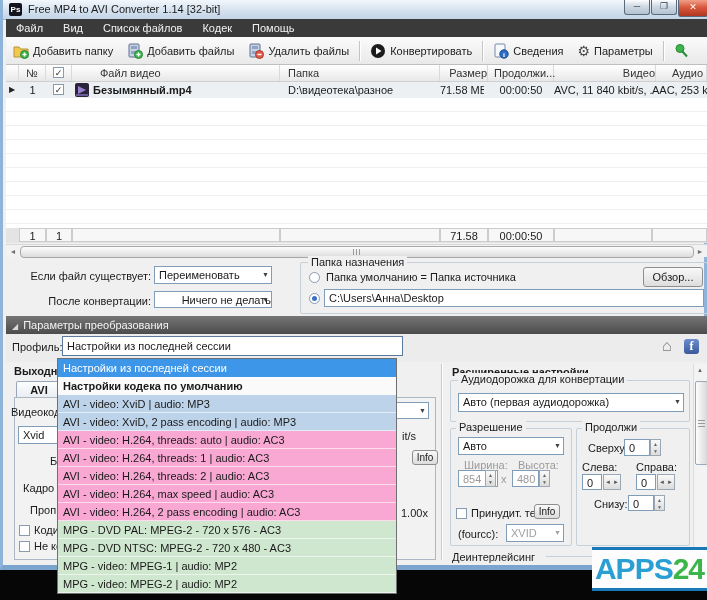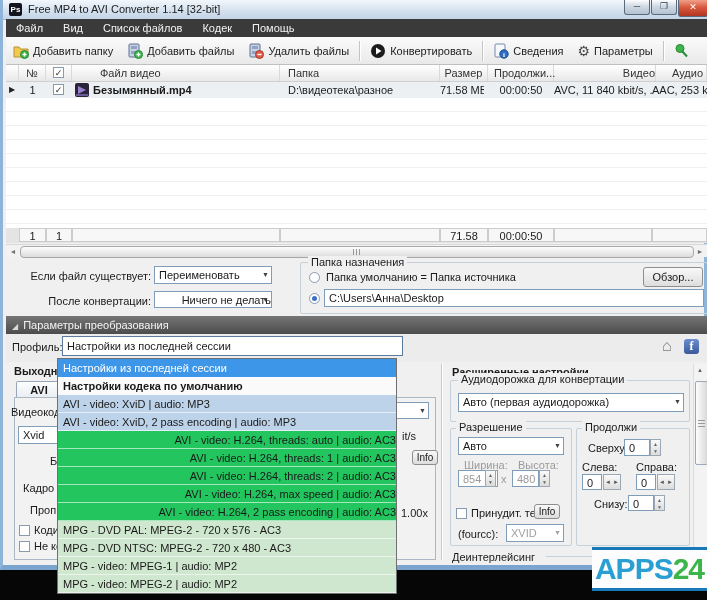--- a/index.html
+++ b/index.html
@@ -82,21 +82,21 @@
   .vthumb{position:absolute;left:1px;top:17px;width:11px;height:82px;border:1px solid #9aa8b8;border-radius:2px;
        background:linear-gradient(90deg,#fdfdfd,#d9d9d9);}
   .vgrip{position:absolute;left:2px;top:38px;width:7px;height:7px;
        background:repeating-linear-gradient(#9a9a9a 0 1px,transparent 1px 3px);}
   
   .ddl{position:absolute;left:57px;top:358px;width:340px;border:1px solid #707070;background:#fff;z-index:50;box-sizing:border-box;}
   .ddl-item{height:18px;line-height:18px;padding-left:5px;white-space:nowrap;overflow:hidden;}
   .ddl-item.sel{background:#3e96e8;color:#fff;}
   .ddl-item.def{background:#fafafa;font-weight:bold;}
   .ddl-item.xvid{background:#bdd3ea;border-bottom:1px solid rgba(255,255,255,.6);box-sizing:border-box;}
-  .ddl-item.h264{background:#22c55e;border-bottom:1px solid rgba(255,255,255,.6);box-sizing:border-box;text-align:right;}
+  .ddl-item.h264{background:#f9a8d4;border-bottom:1px solid rgba(255,255,255,.6);box-sizing:border-box;}
   .ddl-item.mpg{background:#cfe7cf;border-bottom:1px solid rgba(255,255,255,.6);box-sizing:border-box;}
   
   .wm{position:absolute;left:592px;top:547px;width:115px;height:44px;z-index:60;background:#fdfdfd;
       border-top:3px solid #1878b8;border-bottom:3px solid #1878b8;box-sizing:border-box;
       display:flex;align-items:center;justify-content:center;}
   .wm b{font-size:30px;font-weight:bold;letter-spacing:-1px;color:#2a9fd4;line-height:30px;}
   .wm b.g{color:#3cb54a;}
 </style>
 </head>
 <body>
@@ -180,21 +180,21 @@
     </div>
 
     <div class="thead">
       <div class="hcell" style="left:0;width:13px;"></div>
       <div class="hcell" style="left:13px;width:27px;text-align:center;">№</div>
       <div class="hcell" style="left:40px;width:26px;">
         <span class="cbx" style="left:7px;top:2px;">✓</span>
       </div>
       <div class="hcell" style="left:66px;width:208px;padding-left:28px;">Файл видео</div>
       <div class="hcell" style="left:274px;width:160px;padding-left:8px;">Папка</div>
-      <div class="hcell" style="left:434px;width:48px;text-align:center;">Размер</div>
+      <div class="hcell" style="left:434px;width:48px;text-align:right;">Размер</div>
       <div class="hcell" style="left:482px;width:66px;padding-left:6px;">Продолжи...</div>
       <div class="hcell" style="left:552px;width:98px;text-align:right;">Видео</div>
       <div class="hcell" style="left:646px;width:55px;text-align:right;padding-right:3px;">Аудио</div>
     </div>
 
     <div class="trow">
       <div class="tcell" style="left:3px;width:10px;font-size:8px;color:#222;">▶</div>
       <div class="tcell" style="left:13px;width:27px;text-align:center;">1</div>
       <span class="cbx" style="left:47px;top:2px;">✓</span>
       <svg class="abs" style="left:69px;top:1px;" width="14" height="14">

